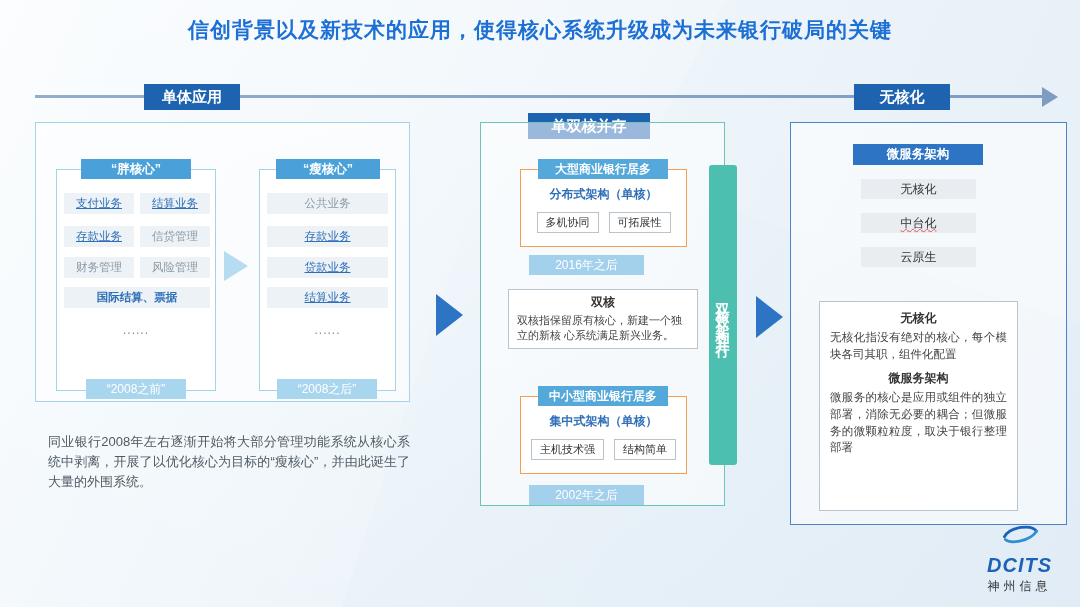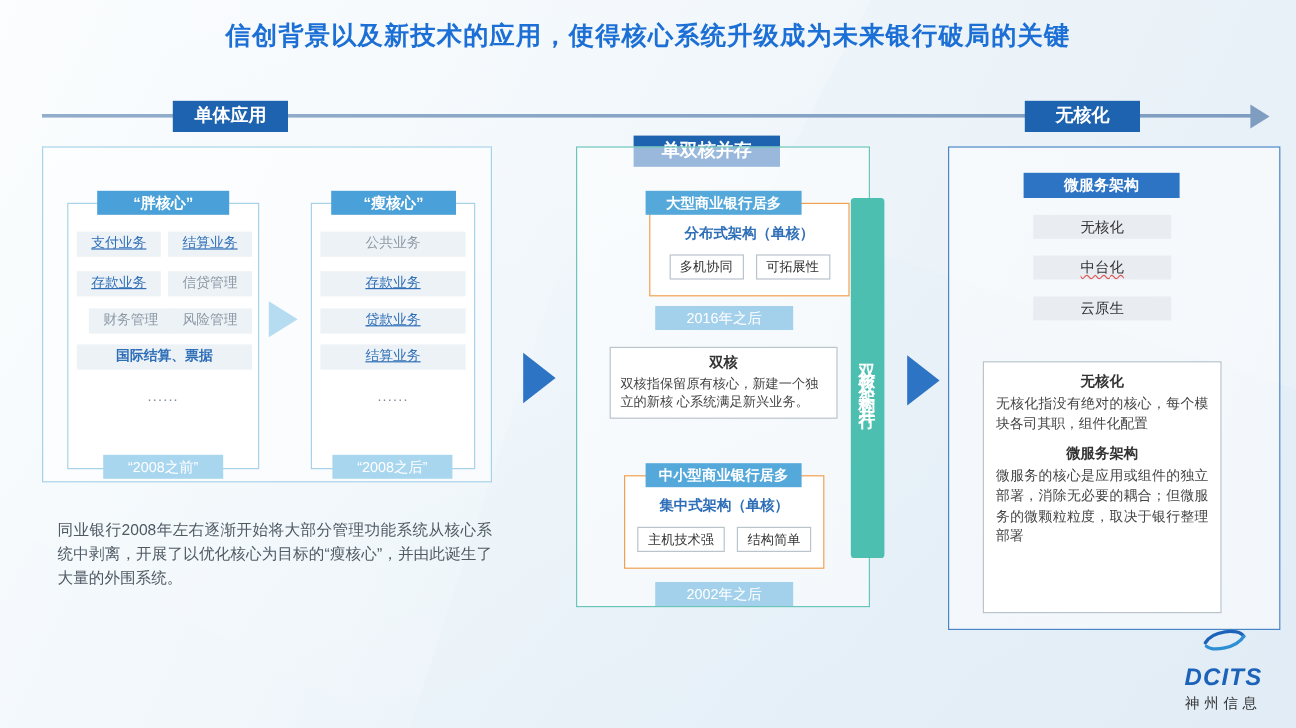--- a/index.html
+++ b/index.html
@@ -45,26 +45,26 @@
 
   .big-arrow{position:absolute;width:0;height:0;border-left:27px solid #2e74c4;border-top:21px solid transparent;border-bottom:21px solid transparent;}
   #arrow1{left:436px;top:294px;}
   #arrow2{left:756px;top:296px;}
 
   
   .p2-header{position:absolute;left:57px;width:130px;height:20px;line-height:20px;background:#55a8da;color:#fff;font-size:12px;font-weight:bold;text-align:center;white-space:nowrap;z-index:2;}
   .p2-header.top{top:36px;}
   .p2-header.bottom{top:263px;}
   .orange-box{position:absolute;left:39px;width:167px;height:78px;border:1px solid #f0a050;background:#fff;box-sizing:border-box;}
-  .orange-box.top{top:46px;margin-left:21px;}
+  .orange-box.top{top:46px;}
   .orange-box.bottom{top:273px;}
   .arch-subtitle{margin-top:16px;text-align:center;color:#2f6fb8;font-weight:bold;font-size:12px;white-space:nowrap;}
   .tag-row{display:flex;justify-content:center;gap:10px;margin-top:9px;}
   .tag{border:1px solid #b9c4cc;background:#fff;font-size:11px;color:#333;padding:2px 8px;white-space:nowrap;}
-  .p2-footer{position:absolute;left:65px;width:115px;height:20px;line-height:20px;background:#a3d1ec;color:#fff;font-size:12px;text-align:center;white-space:nowrap;}
+  .p2-footer{position:absolute;left:48px;width:115px;height:20px;line-height:20px;background:#a3d1ec;color:#fff;font-size:12px;text-align:center;white-space:nowrap;}
   .p2-footer.top{top:132px;}
   .p2-footer.bottom{top:362px;}
   .dual-box{position:absolute;left:27px;top:166px;width:190px;height:60px;border:1px solid #b9c4cc;background:#fff;box-sizing:border-box;}
   .dual-title{text-align:center;font-weight:bold;font-size:12px;margin-top:4px;color:#333;}
   .dual-text{font-size:11px;color:#444;padding:2px 8px 0;line-height:1.35;}
 
   .teal-bar{position:absolute;left:709px;top:165px;width:28px;height:300px;background:#4cbfb1;border-radius:3px;display:flex;align-items:center;justify-content:center;z-index:3;}
   .teal-text{writing-mode:vertical-rl;text-orientation:upright;color:#fff;font-size:14px;font-weight:bold;letter-spacing:7px;white-space:nowrap;}
 
   
@@ -97,21 +97,21 @@
   <div class="stage" id="stage2">单双核并存</div>
   <div class="stage" id="stage3">无核化</div>
 
   <div class="panel panel1">
     <div class="core-header fat-header">“胖核心”</div>
     <div class="core-box fat-box"></div>
     <div class="cell link" style="left:28px;top:70px;width:70px;">支付业务</div>
     <div class="cell link" style="left:104px;top:70px;width:70px;">结算业务</div>
     <div class="cell link" style="left:28px;top:103px;width:70px;">存款业务</div>
     <div class="cell muted" style="left:104px;top:103px;width:70px;">信贷管理</div>
-    <div class="cell muted" style="left:38px;top:134px;width:70px;">财务管理</div>
+    <div class="cell muted" style="left:28px;top:134px;width:70px;">财务管理</div>
     <div class="cell muted" style="left:104px;top:134px;width:70px;">风险管理</div>
     <div class="cell plainblue" style="left:28px;top:164px;width:146px;">国际结算、票据</div>
     <div class="dots" style="left:20px;top:200px;width:160px;">......</div>
     <div class="core-footer fat-footer">“2008之前”</div>
 
     <div class="mini-arrow"></div>
 
     <div class="core-header thin-header">“瘦核心”</div>
     <div class="core-box thin-box"></div>
     <div class="cell muted" style="left:231px;top:70px;width:121px;">公共业务</div>

